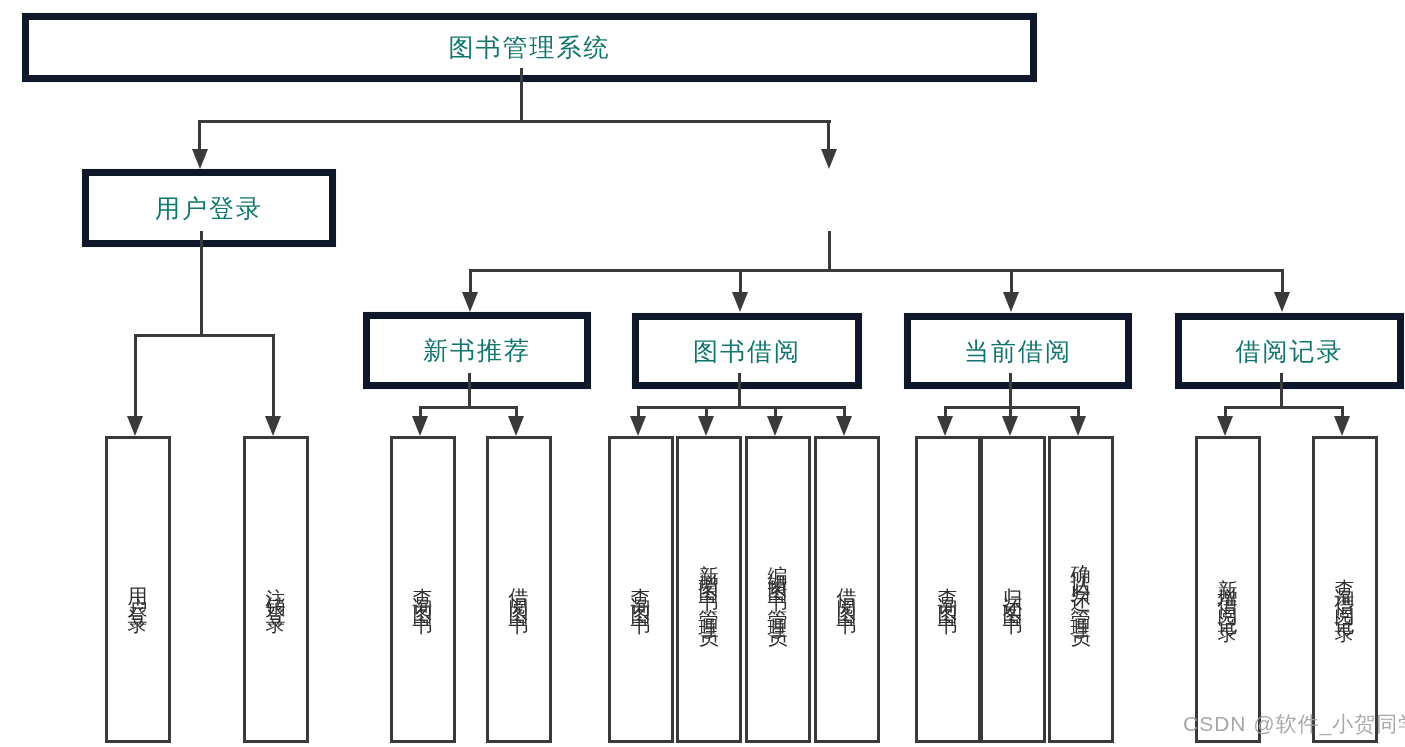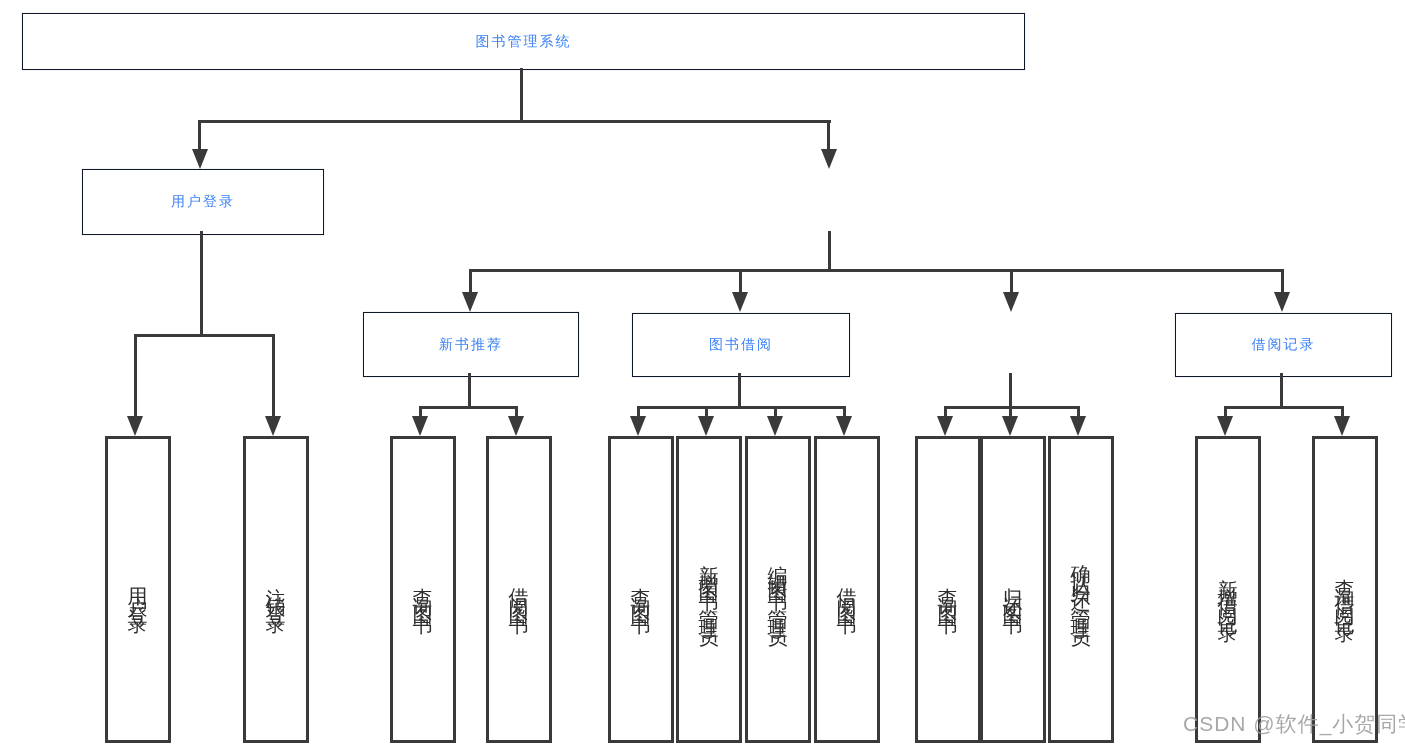--- a/index.html
+++ b/index.html
@@ -2,23 +2,23 @@
 <html><head>
 <meta charset="utf-8">
 <style>
   html,body { margin:0; padding:0; background:#ffffff; }
   body { font-family:"Liberation Sans","DejaVu Sans",sans-serif; }
   .canvas {
     position:relative; width:1405px; height:747px;
     background:#ffffff; overflow:hidden; color:#2e2e2e;
   }
   .node {
-    position:absolute; border:1px solid #0f172a; background:#ffffff;
+    position:absolute; border:7px solid #0f172a; background:#ffffff;
     display:flex; align-items:center; justify-content:center;
-    font-size:14px; letter-spacing:2px; color:#3b82f6;
+    font-size:25px; letter-spacing:2px; color:#0f766e;
     box-shadow:0 0 0 1px rgba(0,0,0,0.04);
   }
   .leaf {
     position:absolute; top:436px; width:60px; height:301px;
     border:3px solid #3a3a3a; background:#ffffff;
     display:flex; align-items:center; justify-content:center;
   }
   .leaf span {
     writing-mode:vertical-lr; text-orientation:mixed;
     font-size:20px; letter-spacing:9px; color:#2e2e2e; line-height:1;
@@ -52,20 +52,23 @@
 
 
   <div class="node" style="left:363px; top:312px; width:214px; height:63px;">
     <span>新书推荐</span>
   </div>
 
   <div class="node" style="left:632px; top:313px; width:216px; height:62px;">
     <span>图书借阅</span>
   </div>
 
+  <div class="node" style="left:904px; top:313px; width:214px; height:62px;">
+    <span>当前借阅</span>
+  </div>
 
   <div class="node" style="left:1175px; top:313px; width:215px; height:62px;">
     <span>借阅记录</span>
   </div>
 
   <div class="leaf" style="left:105px;">
     <span>用户登录</span>
   </div>
   <div class="leaf" style="left:243px;">
     <span>注销登录</span>

